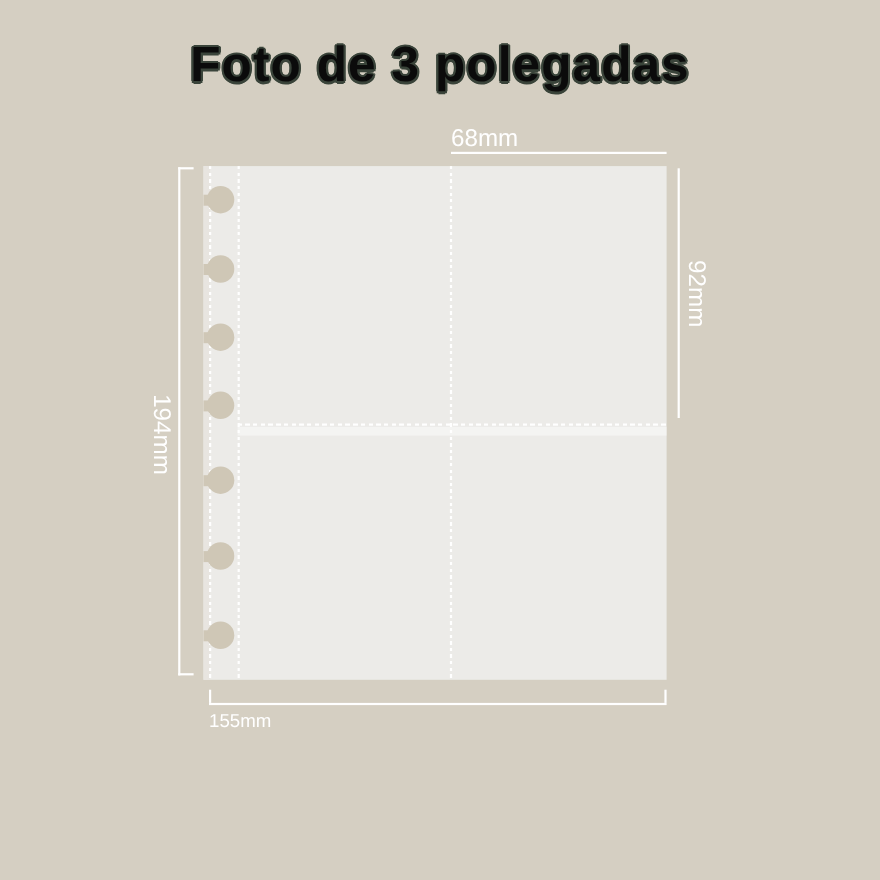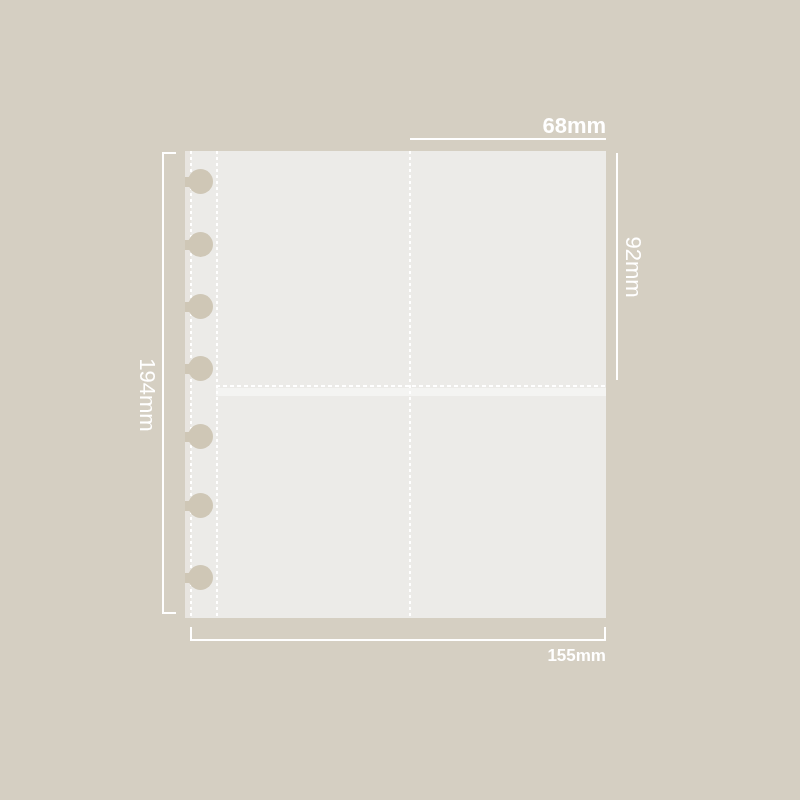--- a/index.html
+++ b/index.html
@@ -56,28 +56,29 @@
   .hole .head{
     position:absolute;left:3px;top:0;width:25px;height:25px;border-radius:50%;
     background:var(--hole,#cfc7b6);
   }
   
   .dim-line{position:absolute;background:var(--anno,#ffffff);}
   .dim-label{
     position:absolute;color:var(--anno,#ffffff);font-size:22px;line-height:1;
     white-space:nowrap;
   }
-  .dim-label.centered{text-align:right;font-weight:bold;}
+  .dim-label.centered{text-align:left;}
   .dim-label.vertical{transform:translate(-50%,-50%) rotate(90deg);}
 </style>
 </head>
 <body>
 
 <div class="stage" style="--bg: #d5cfc2; --page: #ecebe8; --strip: #e8e5e0; --hole: #cfc7b6; --dots: #ffffff; --anno: #ffffff; --title-fill: #0b0b0b; --title-outline: #3a443a;">
 
+  <h1 class="title">Foto de 3 polegadas</h1>
 
   <div class="sleeve">
     <div class="binding-strip"></div>
     <div class="dot-v line-a"></div>
     <div class="dot-v line-b"></div>
     <div class="dot-v line-c"></div>
     <div class="dash-h"></div>
     <div class="pocket-edge"></div>
     <div id="holes">
         <div class="hole" style="top: 18px;">

